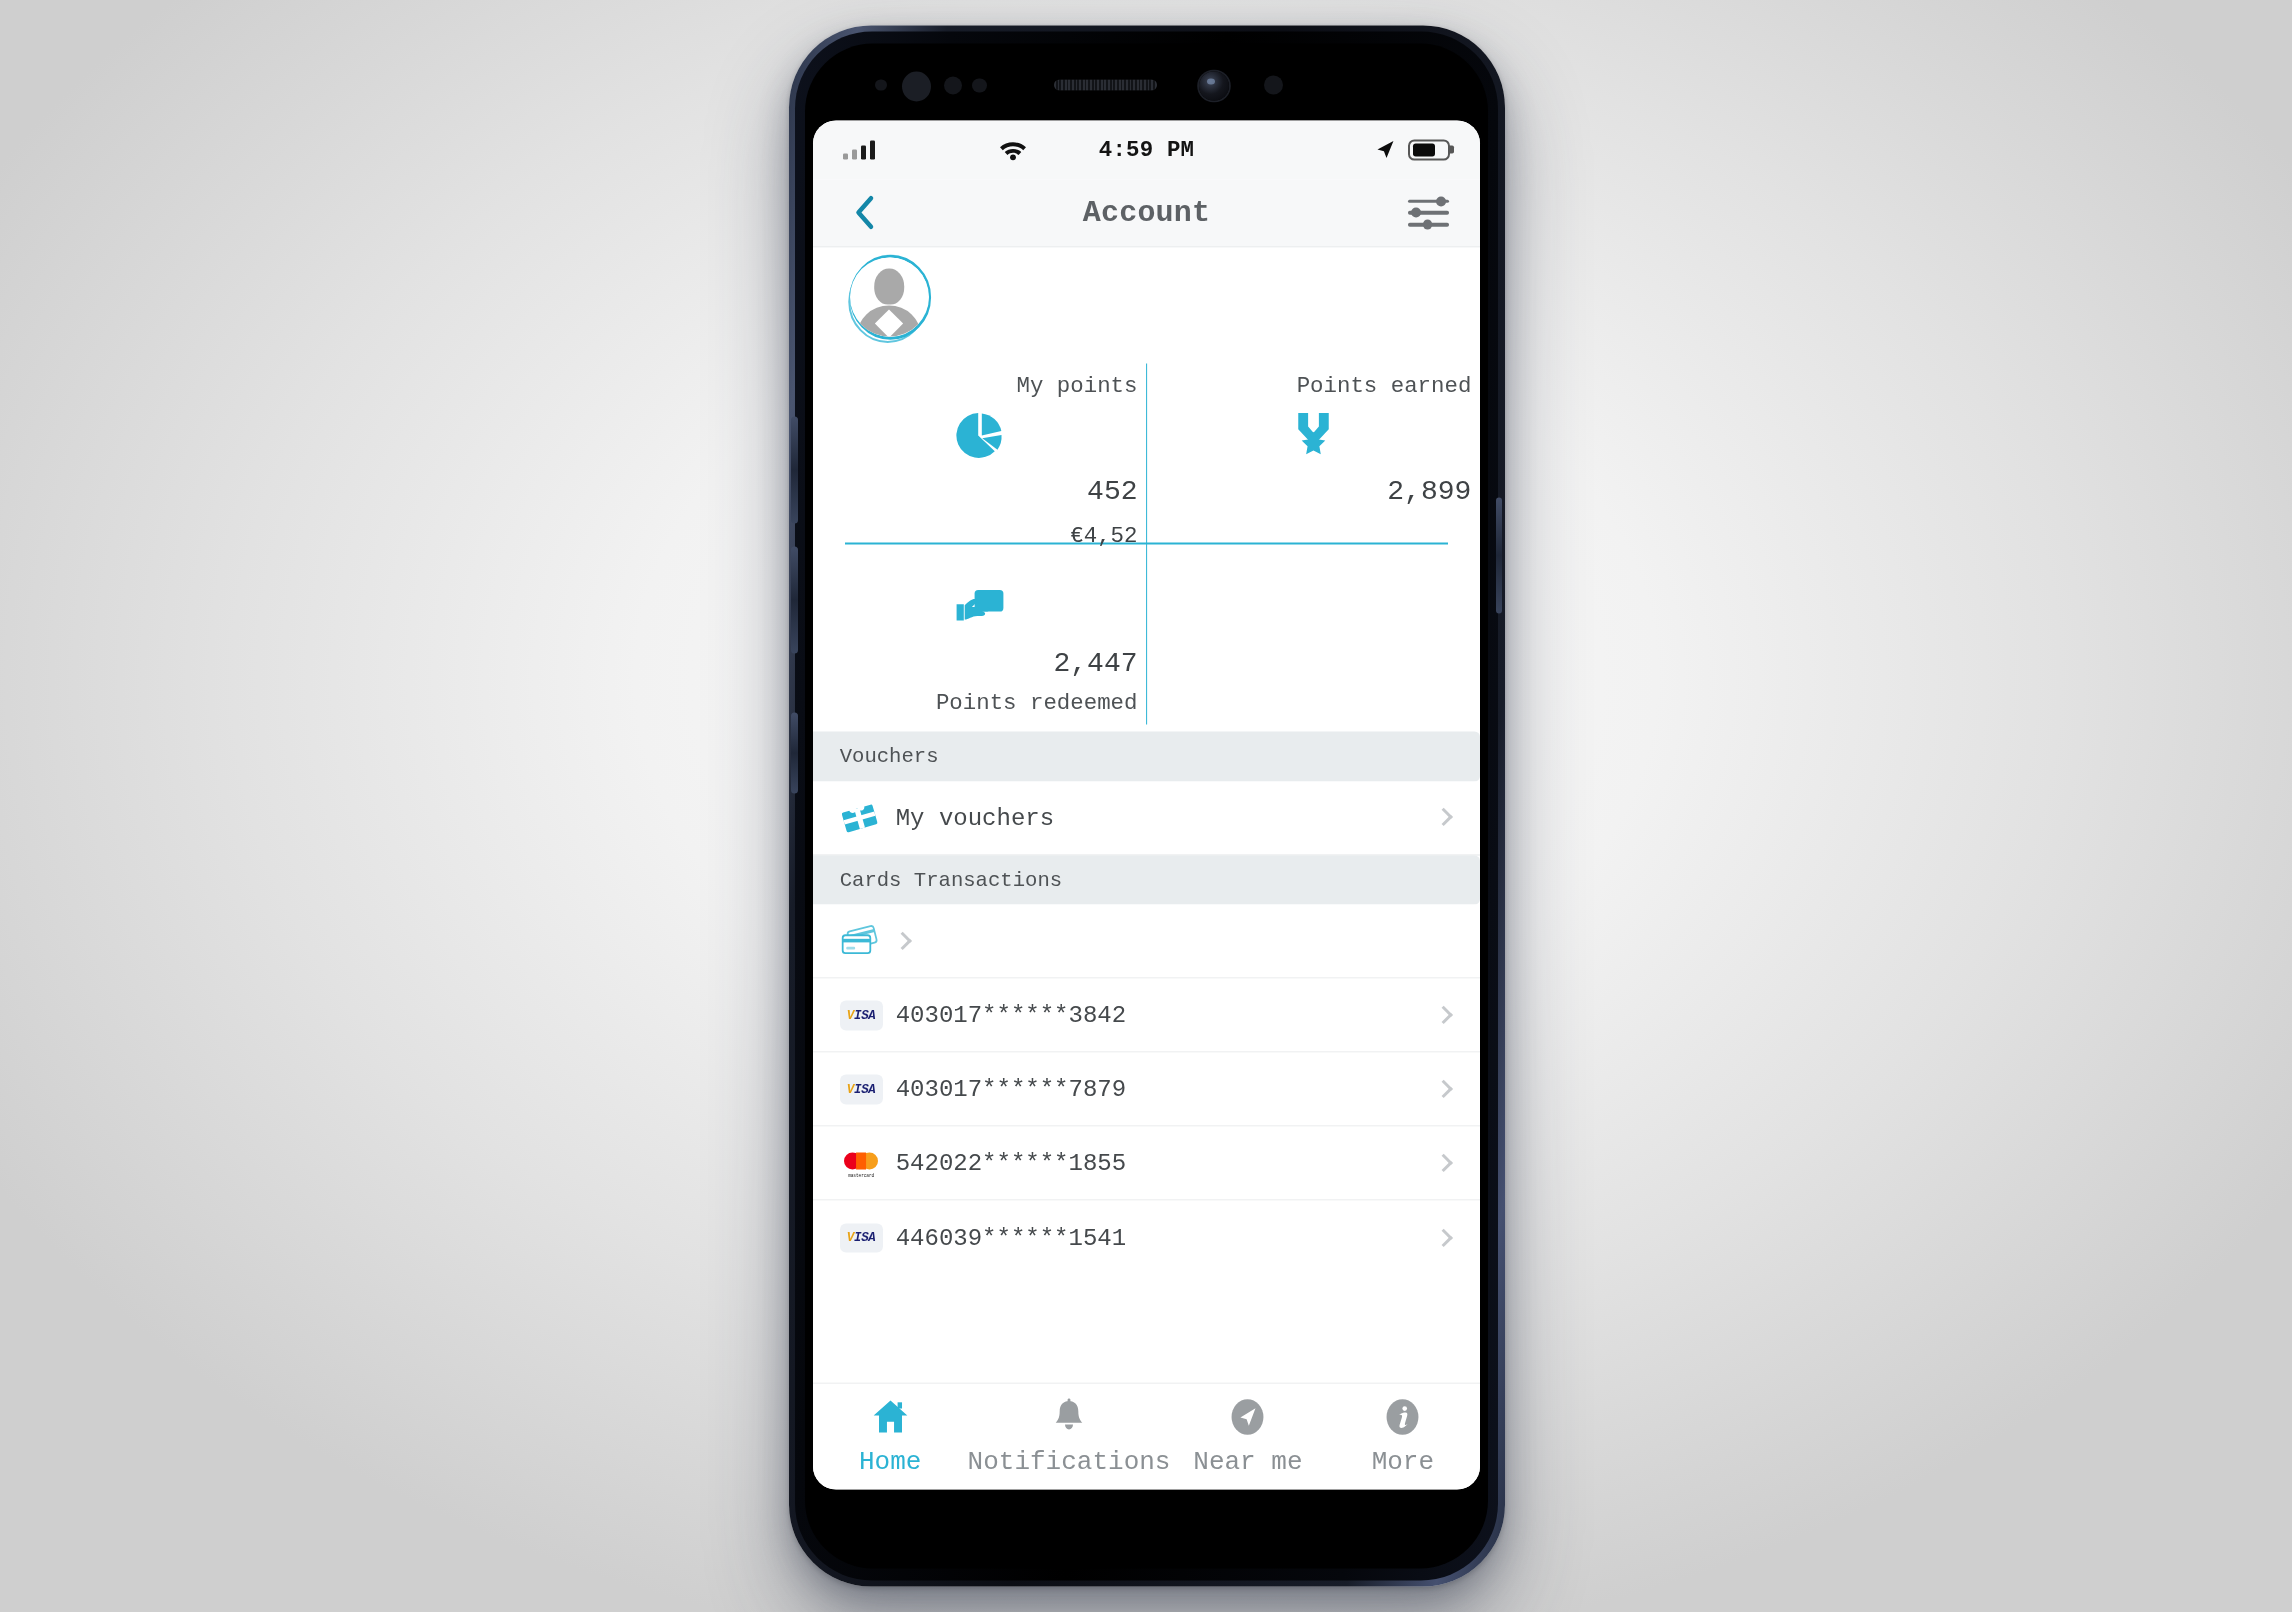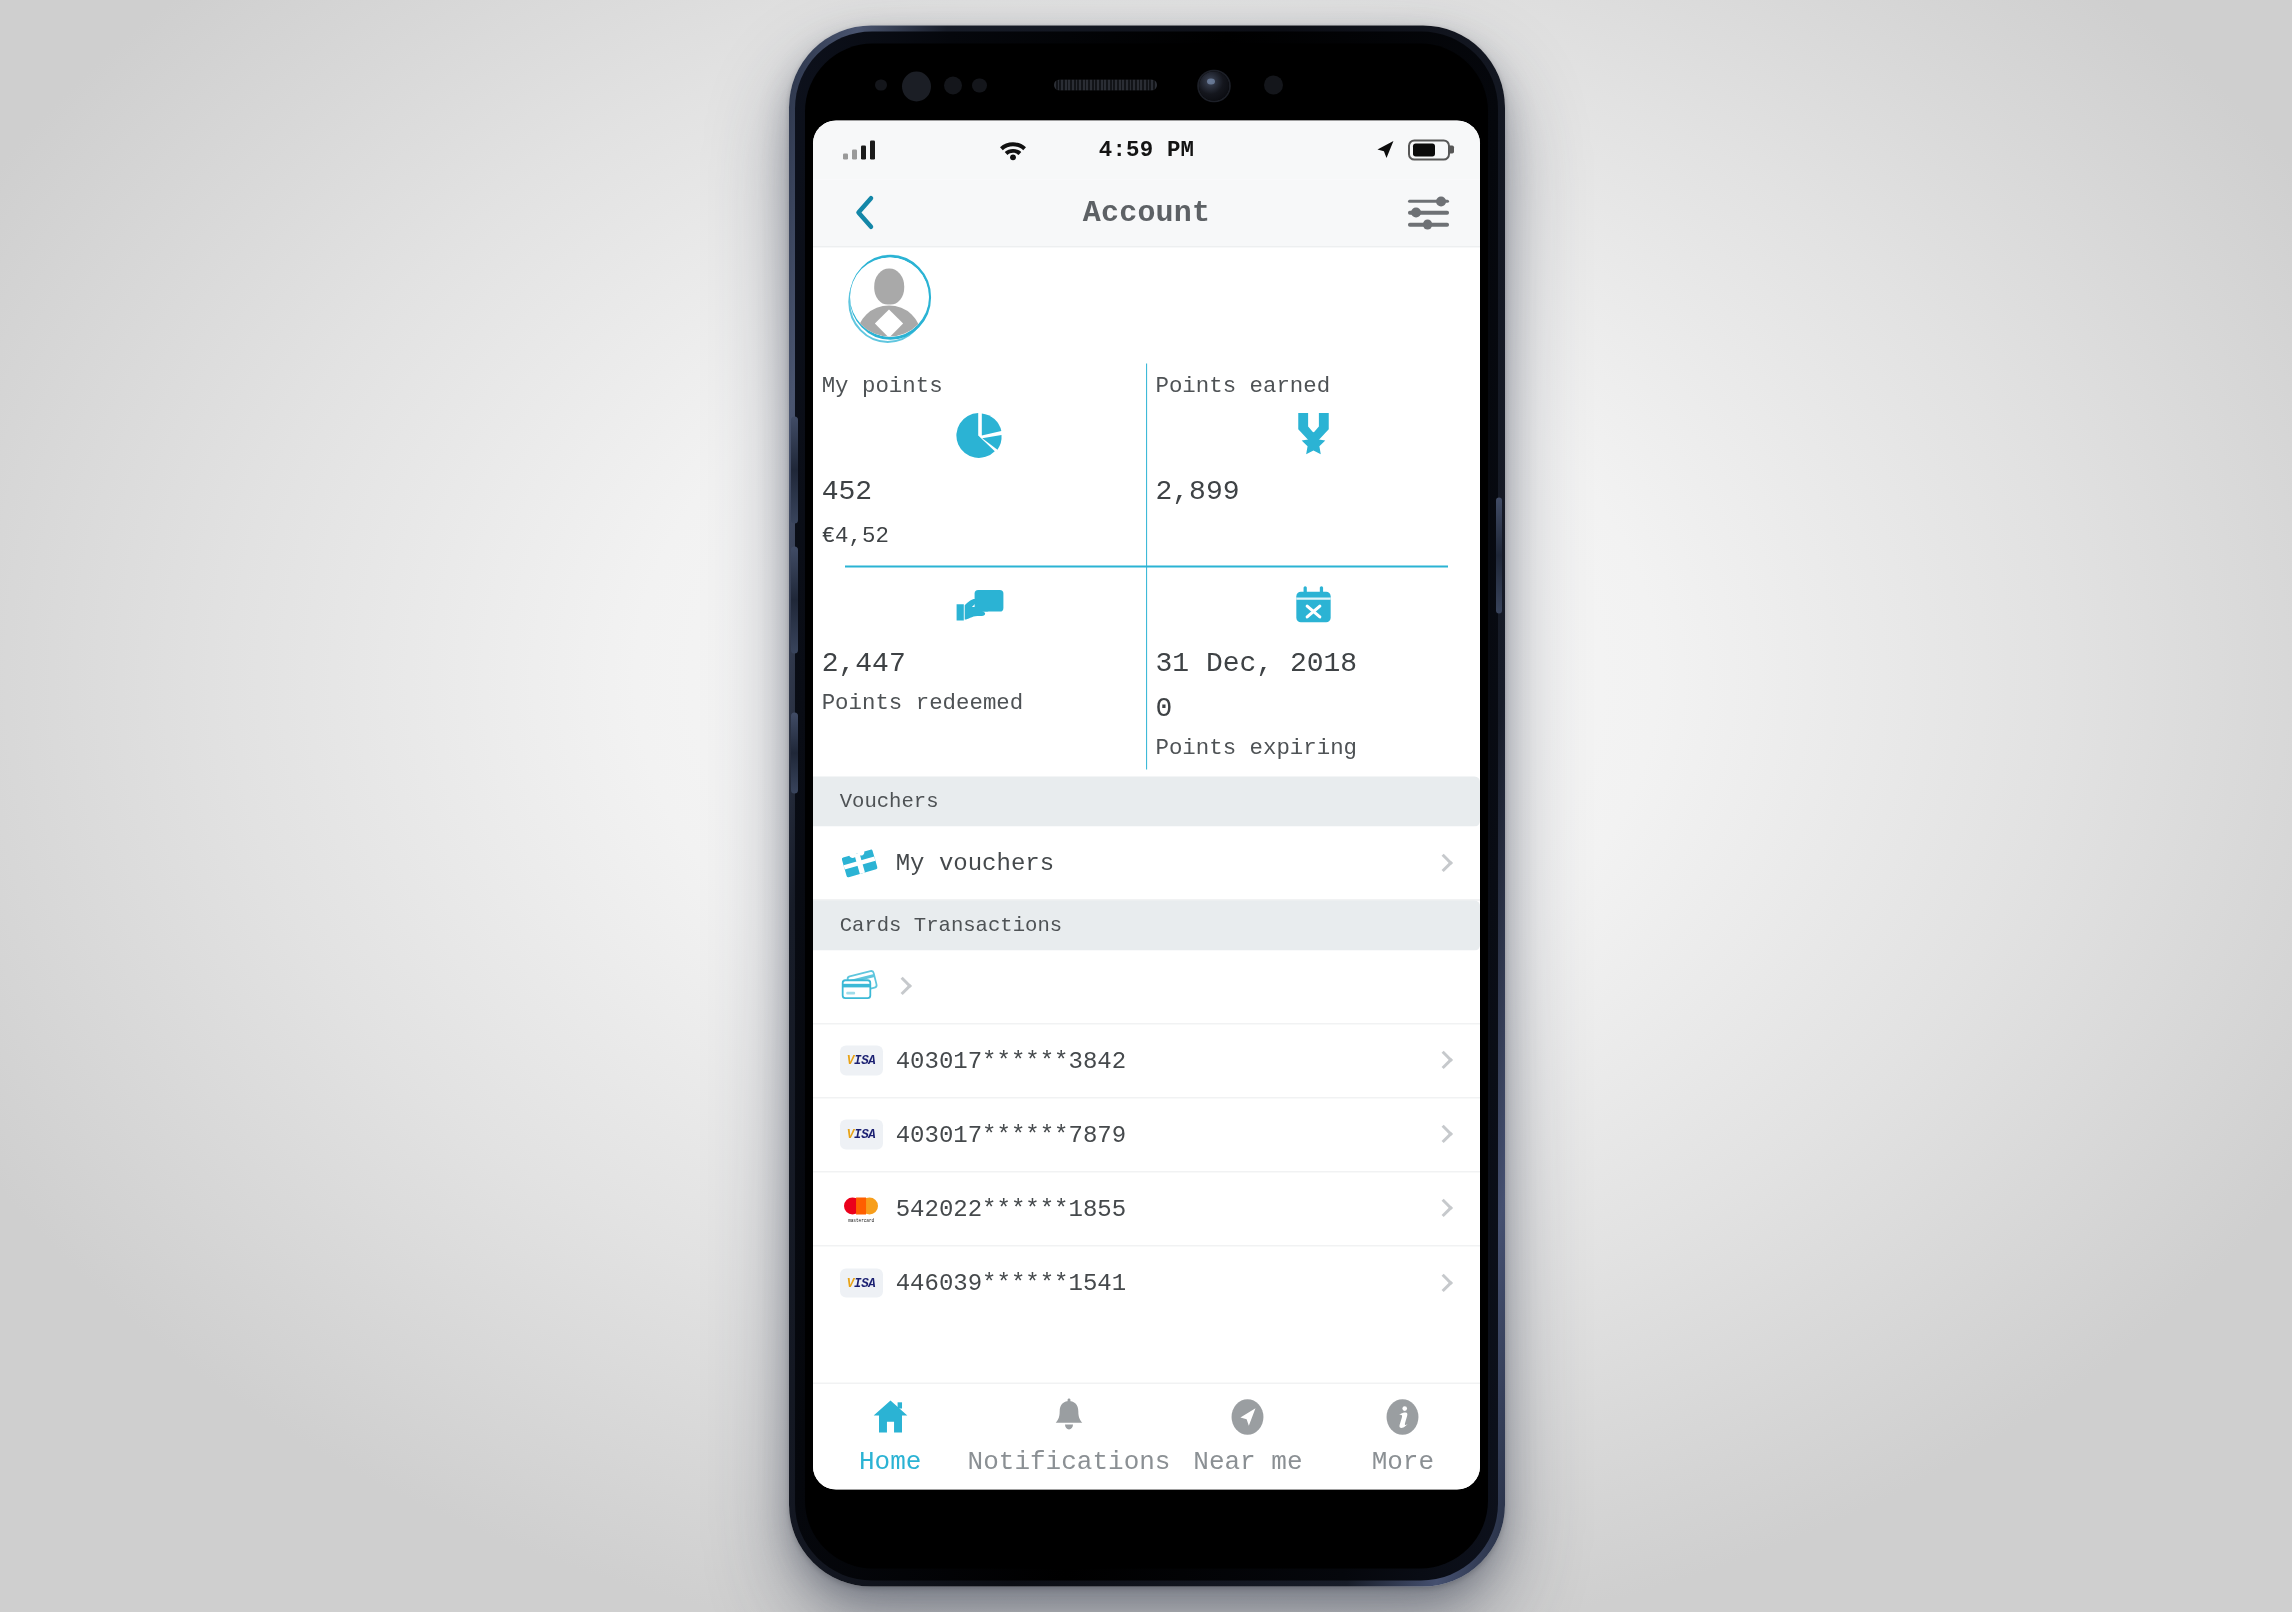--- a/index.html
+++ b/index.html
@@ -148,21 +148,21 @@
   .av-body { position:absolute; left:50%; bottom:-8px; transform:translateX(-50%); width:64px; height:39px; border-radius:50% 50% 0 0 / 78% 78% 0 0; background:#a9a9a9; }
   .av-collar { position:absolute; left:50%; bottom:2.7px; transform:translateX(-50%) rotate(45deg); width:19.7px; height:19.7px; background:#fff; }
 
   
   .points {
     padding:3.6px 0 0;
     display:grid;
     grid-template-columns:1fr 1fr;
     position:relative;
   }
-  .pt-cell { padding:14.3px 9px 16px; text-align:left; position:relative; }
+  .pt-cell { padding:14.3px 9px 16px; text-align:right; position:relative; }
   .pt-label { font-size:22.4px; color:#4e5255; margin-bottom:9px; }
   .pt-label.below { margin-bottom:0; margin-top:10.7px; }
   .pt-icon { height:56px; display:flex; align-items:center; justify-content:center; margin-bottom:12.5px; }
   .pt-val { font-size:28px; color:#3e4245; }
   .pt-sub { font-size:22.4px; color:#3e4245; margin-top:16px; }
   .grid-v {
     position:absolute; left:50%; top:9px; bottom:7.2px; width:1.8px;
     background:#2bb3d4; transform:translateX(-50%);
   }
   .grid-h {
@@ -338,34 +338,20 @@
                   <svg width="54" height="45" viewBox="0 0 60 50">
                     <rect x="24" y="6" width="32" height="24" rx="4" fill="#2bb3d4"></rect>
                     <path d="M4 22 h8 v18 h-8 z" fill="#2bb3d4"></path>
                     <path d="M13 23 c4 -4 8 -7 11 -7 c3 0 3 3 1 5 l-4 4 h17 c3 0 3 5 0 5 h-6 c5 0 5 5 0 5 h-5 c-6 0 -10 4 -14 4 z" fill="#2bb3d4"></path>
                   </svg>
                 </div>
                 <div class="pt-val">2,447</div>
                 <div class="pt-label below">Points redeemed</div>
               </div>
 
-              <div class="pt-cell">
-                <div class="pt-icon">
-                  <svg width="47" height="47" viewBox="0 0 52 52">
-                    <rect x="15" y="3" width="3.6" height="10" rx="1.8" fill="#2bb3d4"></rect>
-                    <rect x="33" y="3" width="3.6" height="10" rx="1.8" fill="#2bb3d4"></rect>
-                    <rect x="7" y="9" width="38" height="34" rx="5" fill="#2bb3d4"></rect>
-                    <rect x="7" y="15.5" width="38" height="2.5" fill="#fff" opacity=".85"></rect>
-                    <path d="M19 25 L33 37 M33 25 L19 37" stroke="#fff" stroke-width="3.4" stroke-linecap="round"></path>
-                  </svg>
-                </div>
-                <div class="pt-val">31 Dec, 2018</div>
-                <div class="pt-val" style="margin-top:14.3px">0</div>
-                <div class="pt-label below">Points expiring</div>
-              </div>
             </div>
 
             <div class="sec-head">Vouchers</div>
             <div class="row">
               <div class="row-icon">
                 <svg width="39" height="39" viewBox="0 0 44 44">
                   <g transform="rotate(-16 22 22)">
                     <rect x="4" y="11" width="36" height="23" rx="2" fill="#2bb3d4"></rect>
                     <rect x="19" y="11" width="6" height="23" fill="#fff"></rect>
                     <rect x="4" y="19.5" width="36" height="5" fill="#fff"></rect>

